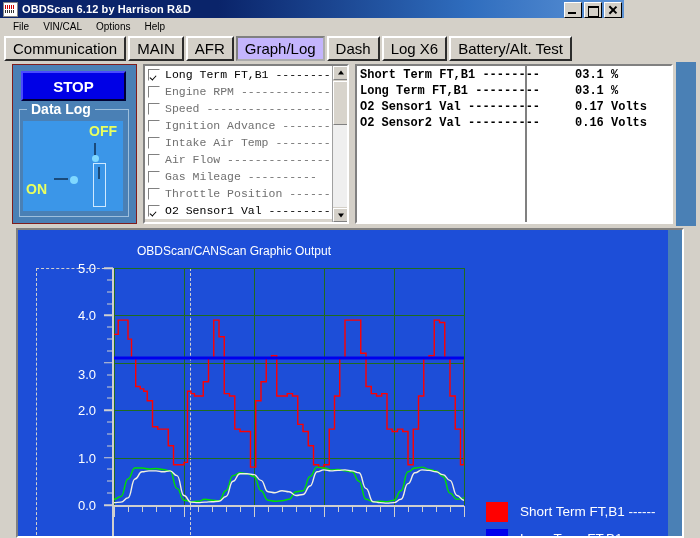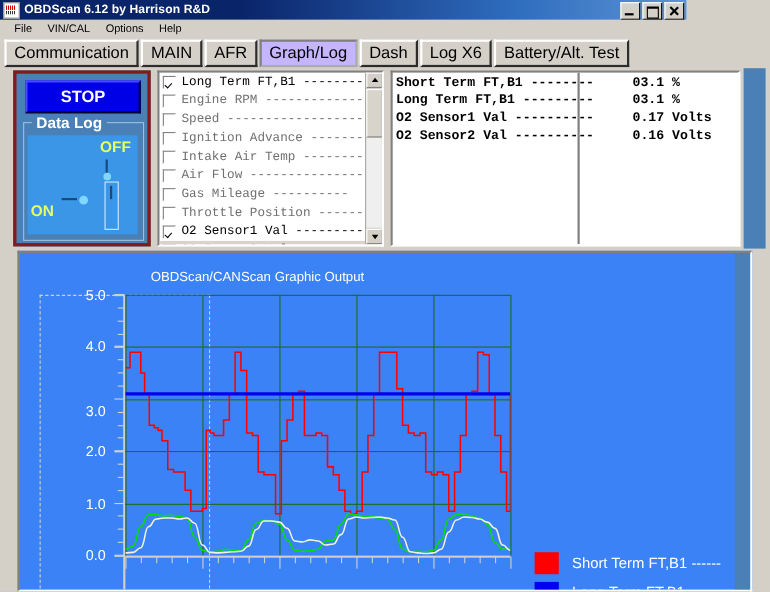--- a/index.html
+++ b/index.html
@@ -115,21 +115,21 @@
   .dl-row{
     height:16px;line-height:16px;
     font-family:"Liberation Mono","DejaVu Sans Mono",monospace;
     font-size:12px;font-weight:bold;color:#000;white-space:nowrap;padding-left:3px;
   }
   .dl-vals .dl-row{padding-left:4px;margin-left:44px;}
 
   
   .ctrl{
     position:absolute;left:12px;top:64px;width:125px;height:160px;
-    background:#4a80b5;border:3px solid #7f1d1d;box-sizing:border-box;
+    background:#4a80b5;border:1px solid #7f1d1d;box-sizing:border-box;
   }
   .stop-btn{
     position:absolute;left:8px;top:6px;width:105px;height:30px;
     background:#0000e6;border:2px solid;border-color:#4a4aff #000033 #000033 #4a4aff;
     display:flex;align-items:center;justify-content:center;
     color:#fff;font-size:15px;font-weight:bold;box-sizing:border-box;
   }
   .dlog-frame{
     position:absolute;left:6px;top:44px;width:110px;height:108px;
     border:1px solid #9dbfdd;box-sizing:border-box;
@@ -152,21 +152,21 @@
   .sw-lever:after{content:"";position:absolute;left:4px;top:3px;width:2px;height:12px;background:#1a4a7a;}
   .sw-dash{position:absolute;left:31px;bottom:31px;width:14px;height:2px;background:#1a4a7a;}
   .sw-dot-on{position:absolute;left:47px;bottom:27px;width:8px;height:8px;border-radius:50%;background:#7fd8ff;}
 
   
   .rstrip{position:absolute;left:676px;top:62px;width:20px;height:164px;background:#4a80b5;}
 
   
   .chart{
     position:absolute;left:16px;top:228px;width:668px;height:310px;
-    background:#3b82f6;border:2px solid;border-color:#808080 #fff #fff #808080;box-sizing:border-box;
+    background:#1d4ed8;border:2px solid;border-color:#808080 #fff #fff #808080;box-sizing:border-box;
     overflow:hidden;
   }
   .chart-title{
     position:absolute;left:0;right:0;top:14px;text-align:center;color:#fff;font-size:12px;
     padding-right:232px;box-sizing:border-box;
   }
   .plotbox{position:absolute;left:18px;top:38px;width:428px;height:275px;}
   .plot-dashed{position:absolute;left:0;top:0;width:155px;height:272px;border:1px dashed #cfcfcf;box-sizing:border-box;}
   .axis-line{position:absolute;left:76px;top:0;width:1.5px;height:272px;background:#cfcfcf;}
   .ytick-lbl{

